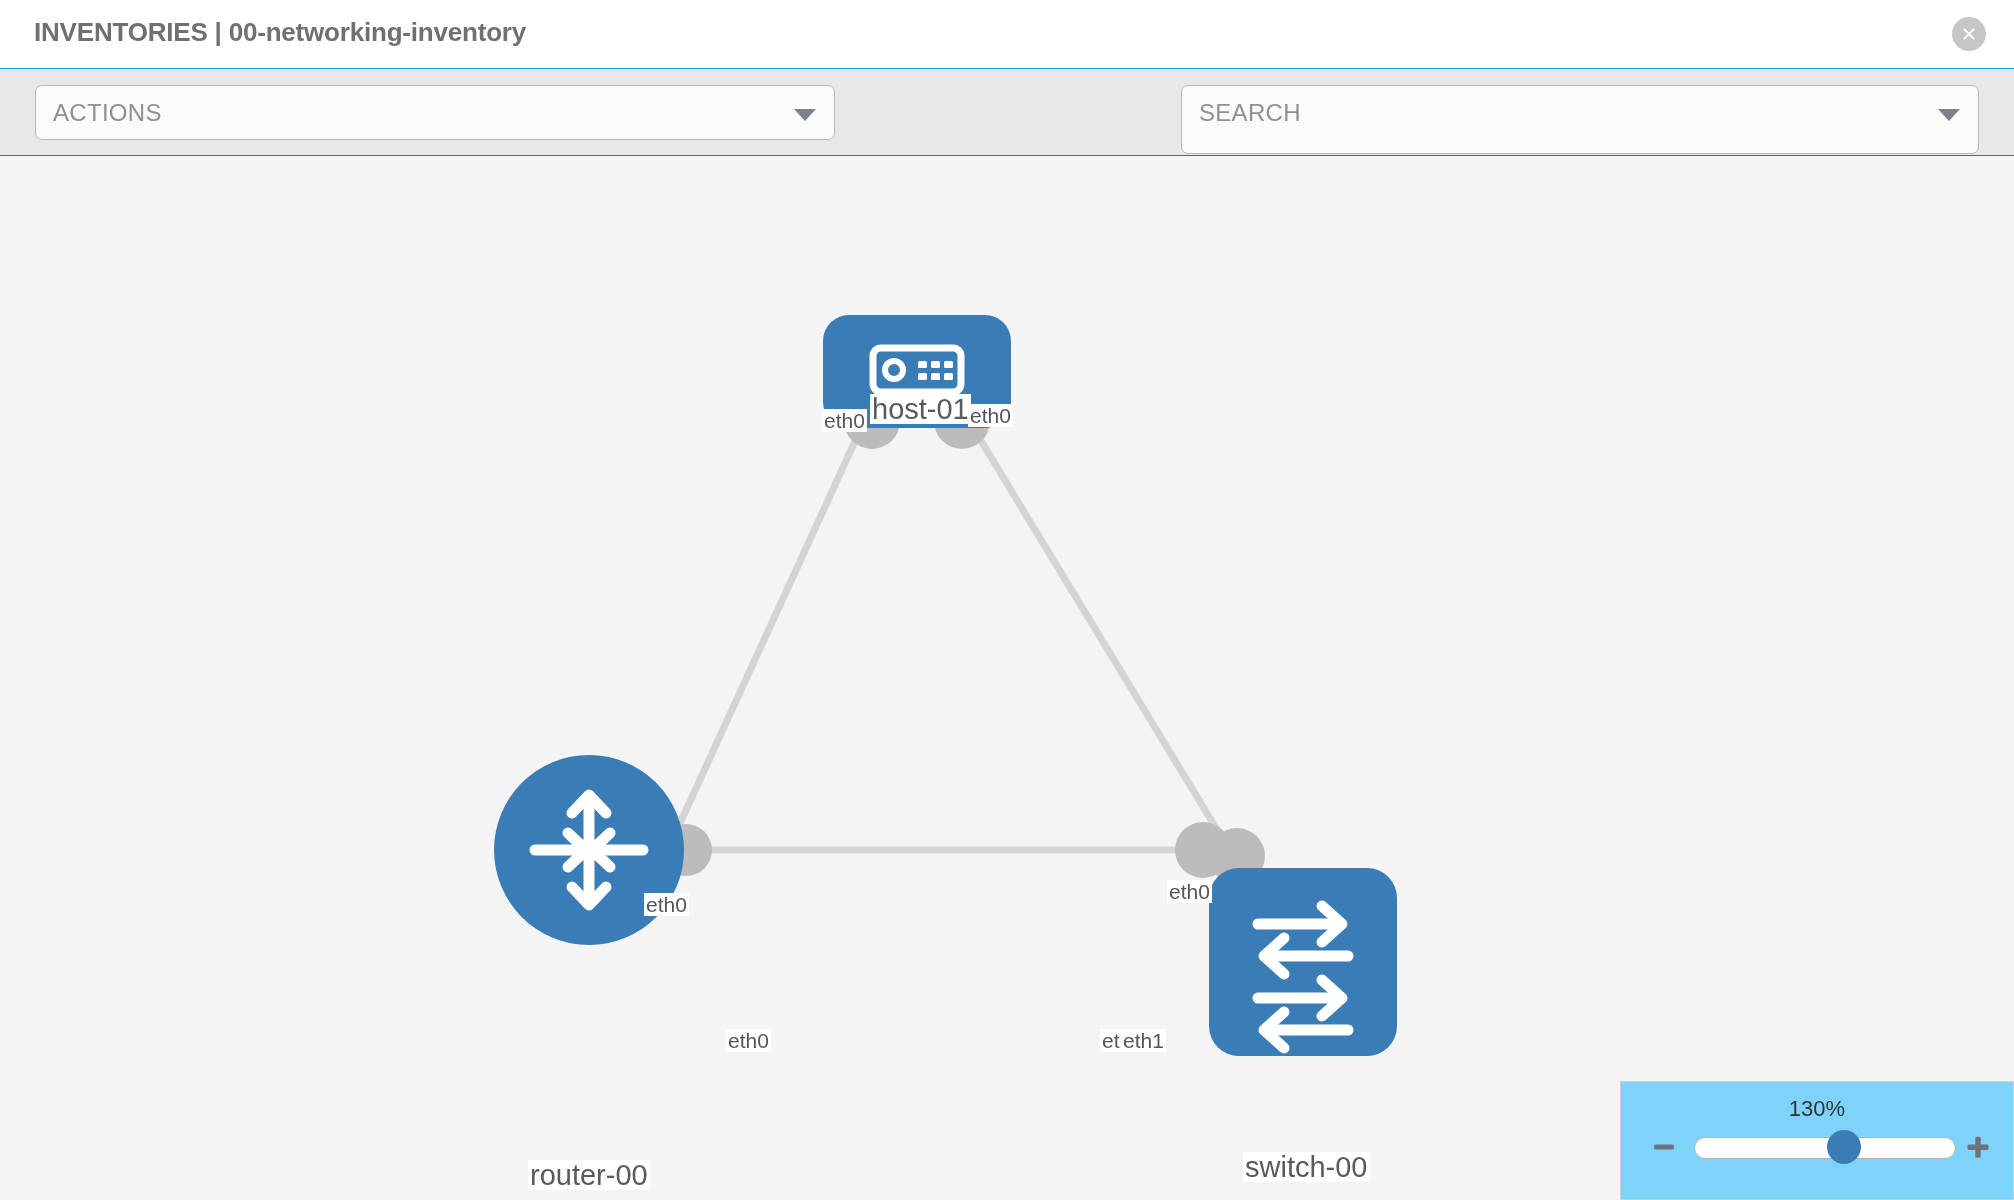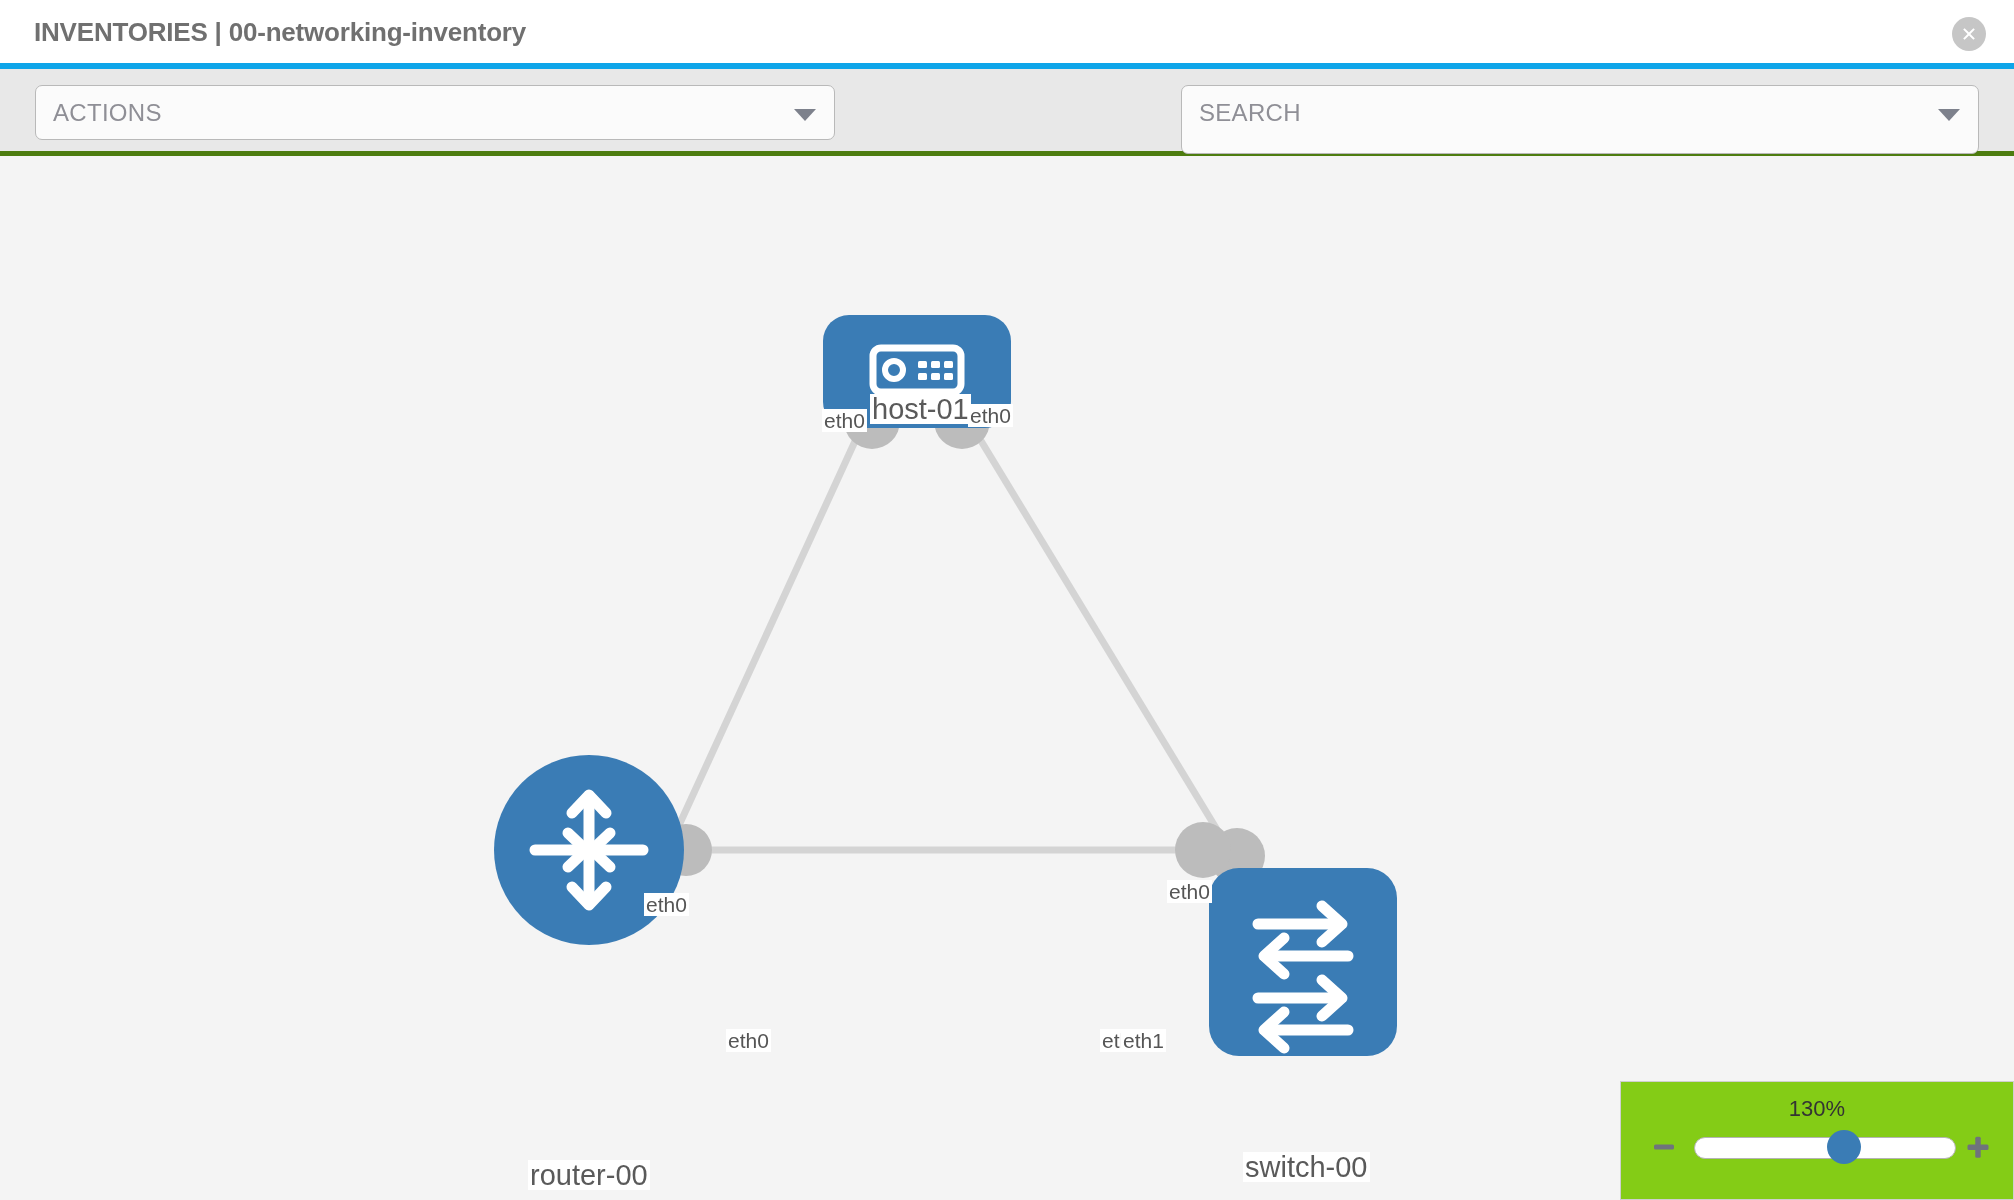--- a/index.html
+++ b/index.html
@@ -19,21 +19,21 @@
     background: #ffffff;
   }
 
   
   .header {
     position: absolute;
     left: 0; top: 0;
     width: 2014px;
     height: 69px;
     background: #ffffff;
-    border-bottom: 6px solid #0ea5e9;
+    border-bottom: 1px solid #0ea5e9;
     box-sizing: border-box;
   }
   .page-title {
     position: absolute;
     left: 34px;
     top: 17px;
     font-size: 26px;
     font-weight: bold;
     color: #707070;
     letter-spacing: -0.2px;
@@ -54,21 +54,21 @@
   }
   .close-btn svg { display: block; }
 
   
   .toolbar {
     position: absolute;
     left: 0; top: 69px;
     width: 2014px;
     height: 87px;
     background: #e8e8e8;
-    border-bottom: 5px solid #4d7c0f;
+    border-bottom: 1px solid #4d7c0f;
     box-sizing: border-box;
   }
   .actions-select {
     position: absolute;
     left: 35px;
     top: 16px;
     width: 800px;
     height: 55px;
     background: #fbfbfb;
     border: 1px solid #b9b9b9;
@@ -164,21 +164,21 @@
     padding: 0 2px;
   }
 
   
   .zoom-panel {
     position: absolute;
     left: 1620px;
     top: 1081px;
     width: 394px;
     height: 119px;
-    background: #84cc16;
+    background: #7dd3fc;
     border: 1px solid #cfcfcf;
     box-sizing: border-box;
   }
   .zoom-value {
     position: absolute;
     top: 14px;
     left: 0;
     width: 100%;
     text-align: center;
     font-size: 22px;

